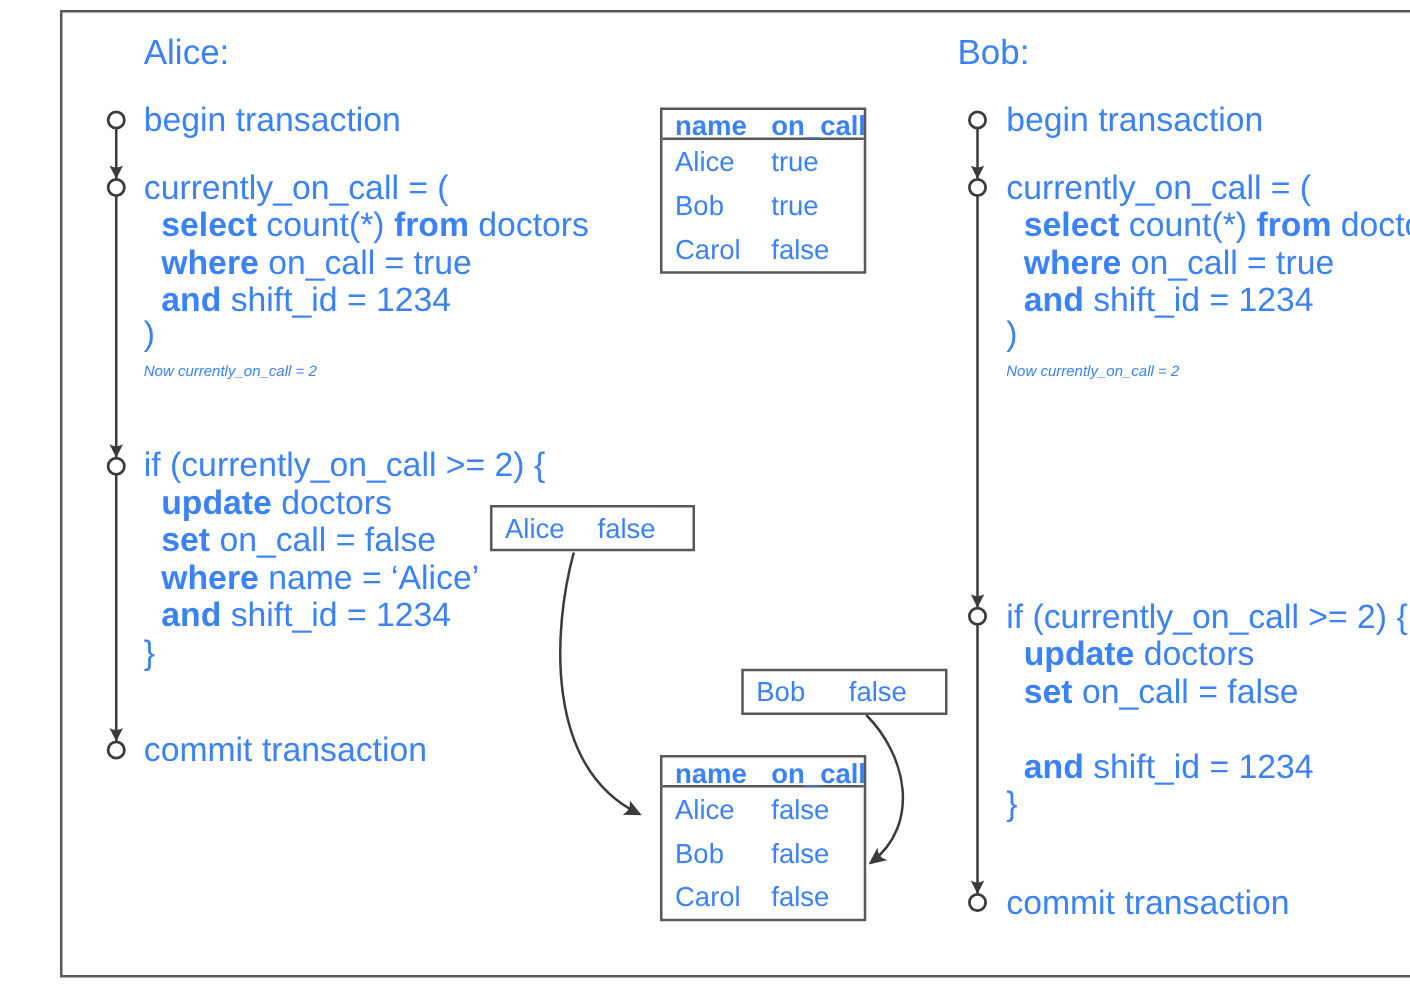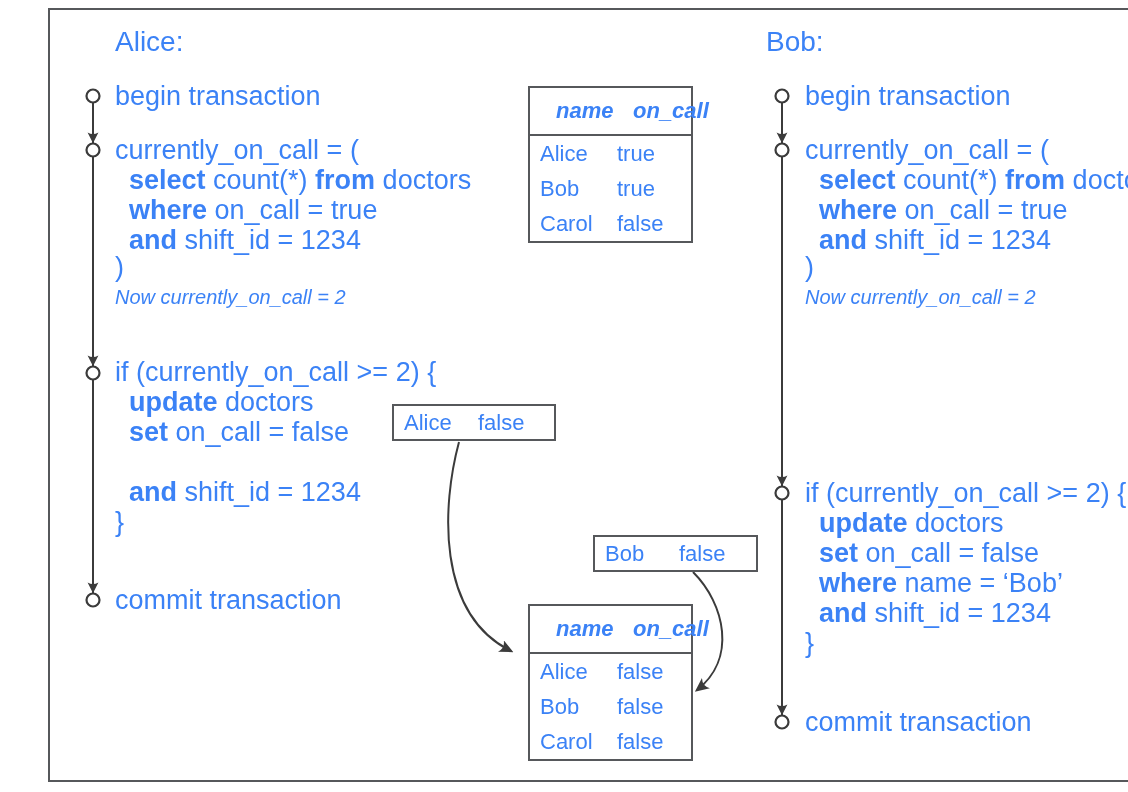--- a/index.html
+++ b/index.html
@@ -13,29 +13,29 @@
   }
   svg.overlay{position:absolute;left:0;top:0;width:1128px;height:792px;pointer-events:none;}
   .title{
     position:absolute;font-size:28px;line-height:34px;font-weight:400;white-space:pre;
   }
   .ln{
     position:absolute;font-size:27px;line-height:30px;white-space:pre;
   }
   .ln .kw{font-weight:700;text-align:center;}
   .note{
-    position:absolute;font-size:20px;line-height:26px;font-style:italic;white-space:pre;
+    position:absolute;font-size:12px;line-height:26px;font-style:italic;white-space:pre;
   }
   .tbl{
     position:absolute;width:165px;border:2px solid #56585b;box-sizing:border-box;background:#fff;
     font-size:22px;
   }
   .tbl-head{
     display:grid;grid-template-columns:77px auto;align-items:center;
-    height:48px;padding-left:26px;font-weight:700;border-bottom:2px solid #56585b;box-sizing:border-box;font-style:italic;
+    height:24px;padding-left:10px;font-weight:700;border-bottom:2px solid #56585b;box-sizing:border-box;
   }
   .tbl-row{
     display:grid;grid-template-columns:77px auto;align-items:center;
     height:35px;padding-left:10px;box-sizing:border-box;
   }
   .ubox{
     position:absolute;width:165px;height:37px;border:2px solid #56585b;box-sizing:border-box;background:#fff;
     display:grid;grid-template-columns:74px auto;align-items:center;padding-left:10px;font-size:22px;
   }
 </style>
@@ -85,35 +85,35 @@
   <div class="ln" style="left:75px;top:81px"><span>begin transaction</span></div>
   <div class="ln" style="left:75px;top:135px"><span>currently_on_call = (</span></div>
   <div class="ln" style="left:89px;top:165px"><span class="kw">select</span><span> count(*) </span><span class="kw">from</span><span> doctors</span></div>
   <div class="ln" style="left:89px;top:195px"><span class="kw">where</span><span> on_call = true</span></div>
   <div class="ln" style="left:89px;top:225px"><span class="kw">and</span><span> shift_id = 1234</span></div>
   <div class="ln" style="left:75px;top:252px"><span>)</span></div>
   <div class="note" style="left:75px;top:284px"><span>Now currently_on_call = 2</span></div>
   <div class="ln" style="left:75px;top:357px"><span>if (currently_on_call &gt;= 2) {</span></div>
   <div class="ln" style="left:89px;top:387px"><span class="kw">update</span><span> doctors</span></div>
   <div class="ln" style="left:89px;top:417px"><span class="kw">set</span><span> on_call = false</span></div>
+  <div class="ln" style="left:89px;top:447px"><span class="kw">where</span><span> name = ‘Alice’</span></div>
   <div class="ln" style="left:89px;top:477px"><span class="kw">and</span><span> shift_id = 1234</span></div>
   <div class="ln" style="left:75px;top:507px"><span>}</span></div>
   <div class="ln" style="left:75px;top:585px"><span>commit transaction</span></div>
 
   <div class="ln" style="left:765px;top:81px"><span>begin transaction</span></div>
   <div class="ln" style="left:765px;top:135px"><span>currently_on_call = (</span></div>
   <div class="ln" style="left:779px;top:165px"><span class="kw">select</span><span> count(*) </span><span class="kw">from</span><span> doctors</span></div>
   <div class="ln" style="left:779px;top:195px"><span class="kw">where</span><span> on_call = true</span></div>
   <div class="ln" style="left:779px;top:225px"><span class="kw">and</span><span> shift_id = 1234</span></div>
   <div class="ln" style="left:765px;top:252px"><span>)</span></div>
   <div class="note" style="left:765px;top:284px"><span>Now currently_on_call = 2</span></div>
   <div class="ln" style="left:765px;top:478px"><span>if (currently_on_call &gt;= 2) {</span></div>
   <div class="ln" style="left:779px;top:508px"><span class="kw">update</span><span> doctors</span></div>
   <div class="ln" style="left:779px;top:538px"><span class="kw">set</span><span> on_call = false</span></div>
-  <div class="ln" style="left:779px;top:568px"><span class="kw">where</span><span> name = ‘Bob’</span></div>
   <div class="ln" style="left:779px;top:598px"><span class="kw">and</span><span> shift_id = 1234</span></div>
   <div class="ln" style="left:765px;top:628px"><span>}</span></div>
   <div class="ln" style="left:765px;top:707px"><span>commit transaction</span></div>
 
   <div class="tbl" style="left:488px;top:86px">
     <div class="tbl-head">
       <span>name</span>
       <span>on_call</span>
     </div>
     <div class="tbl-row">

